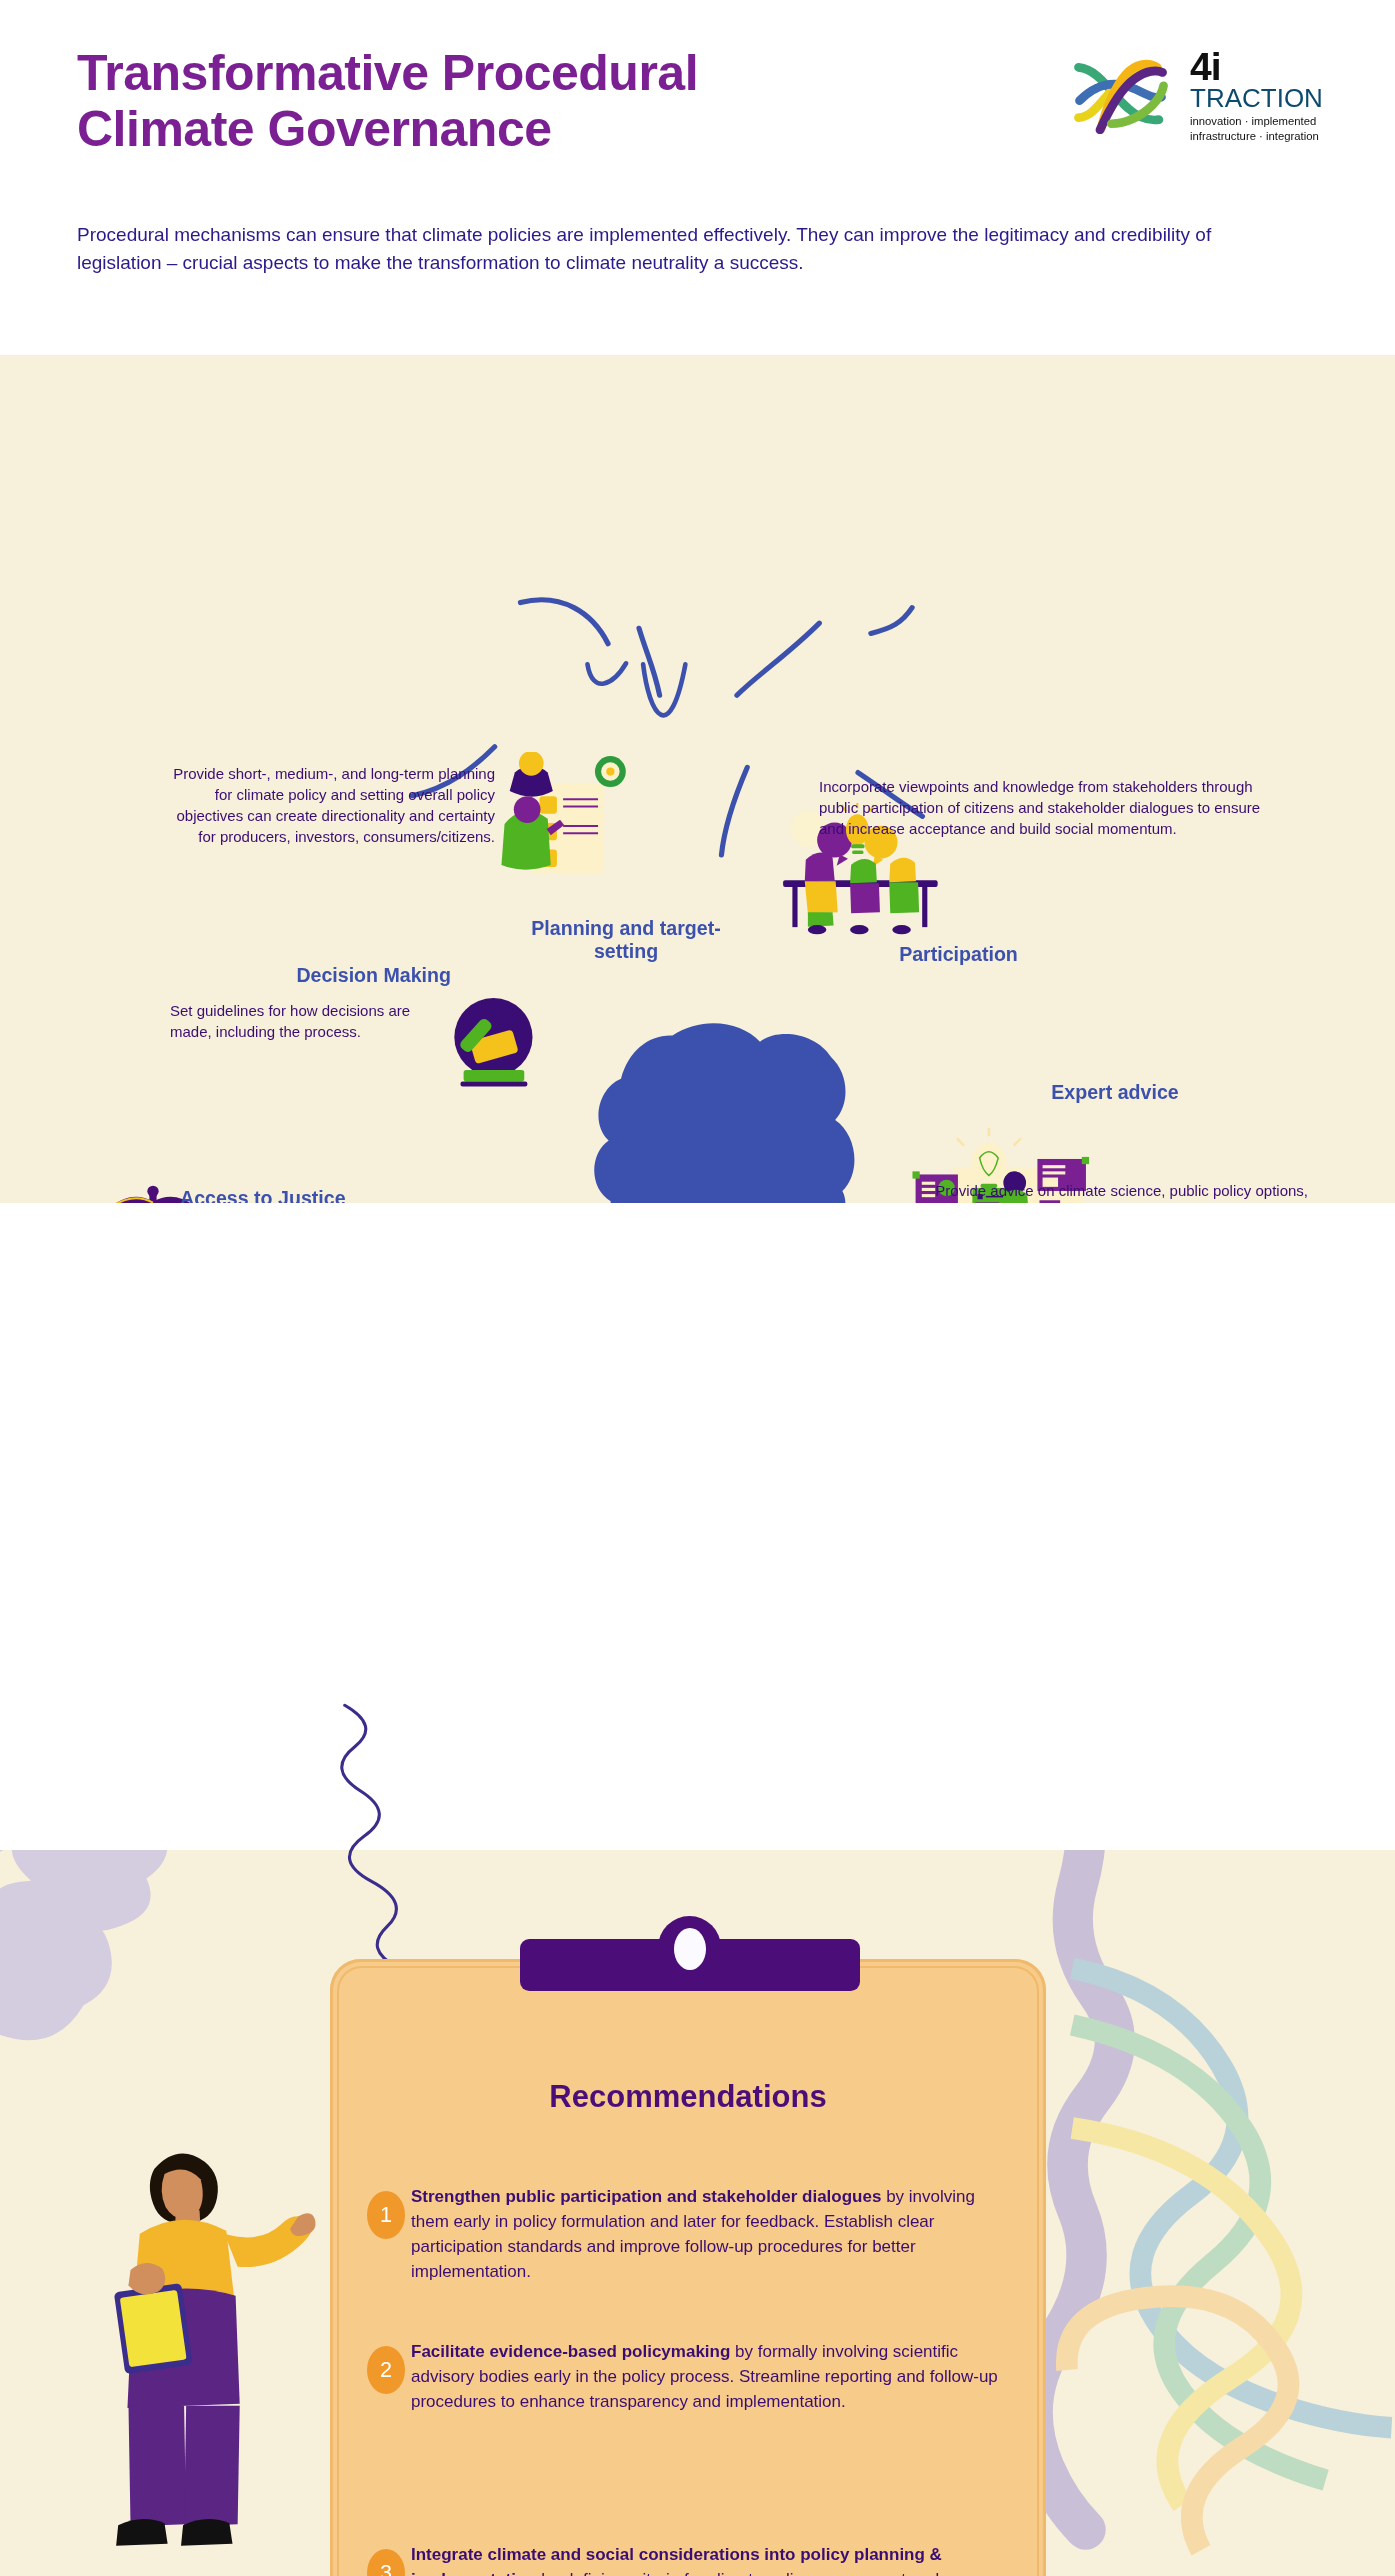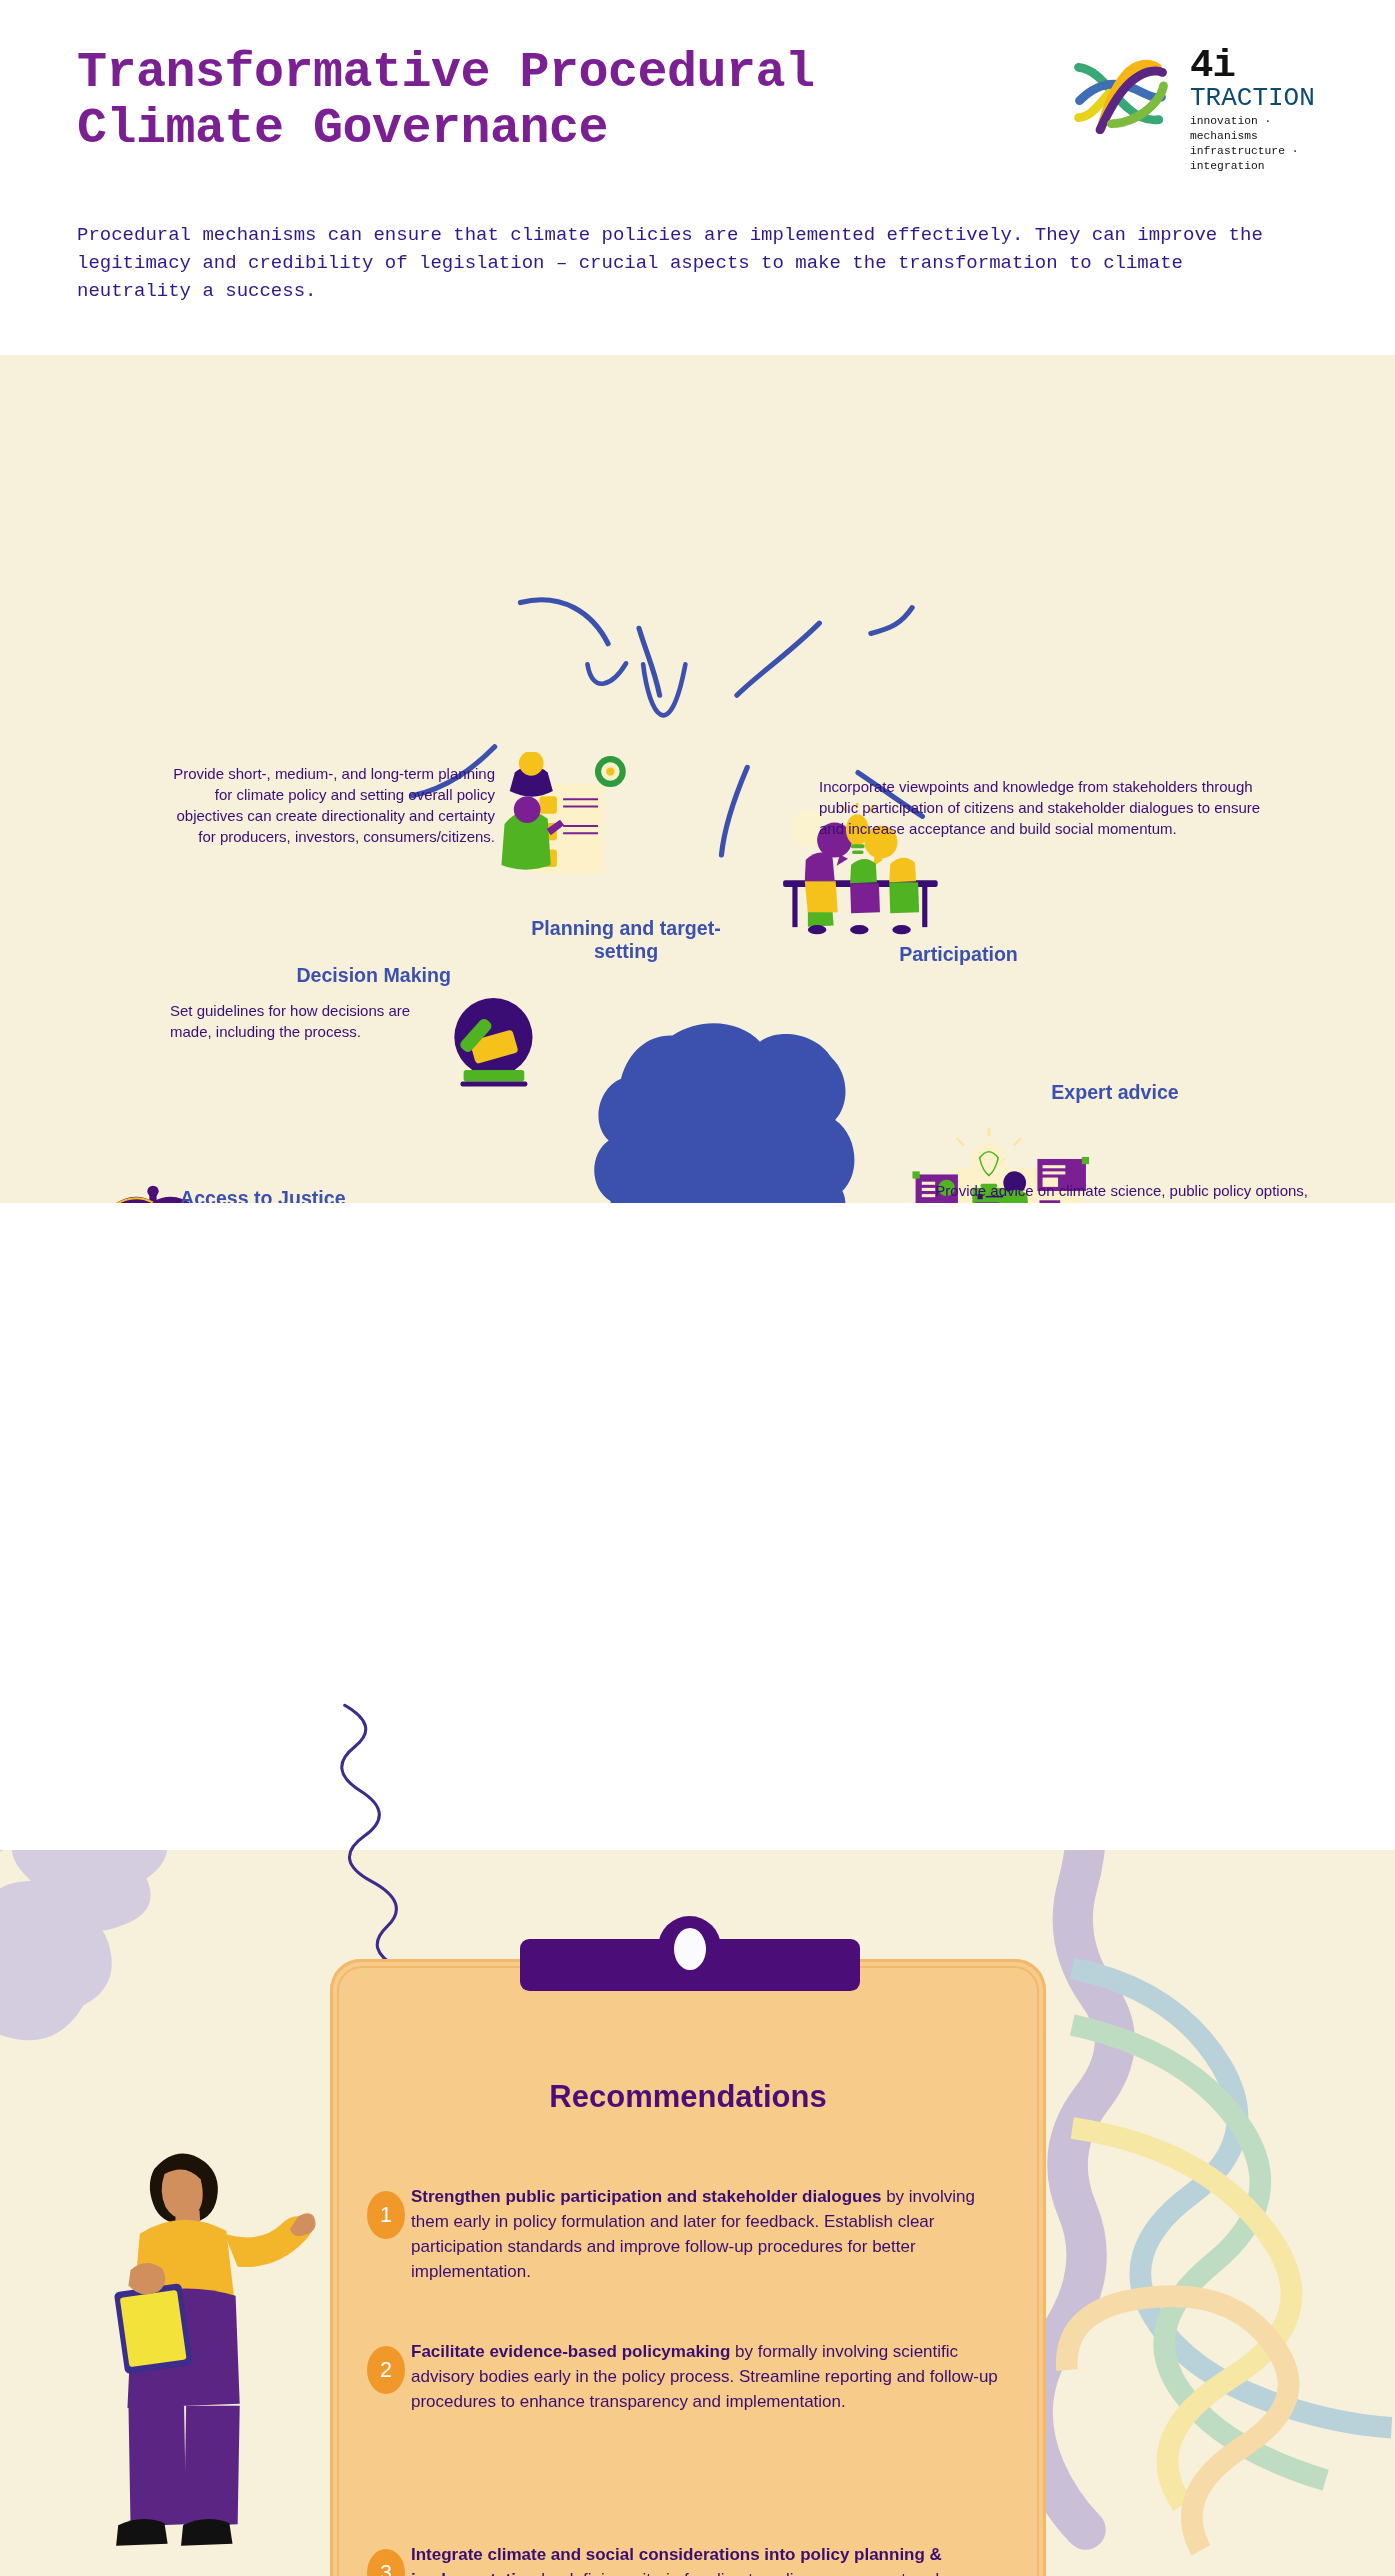--- a/index.html
+++ b/index.html
@@ -6,21 +6,21 @@
   html, body { width: 1396px; height: 2912px; }
   body {
     font-family: "Liberation Sans", sans-serif;
     background: #ffffff;
     position: relative;
     overflow: hidden;
   }
   .page { position: relative; width: 1396px; height: 2912px; background:#fff; }
 
   
-  .header { position:absolute; left:0; top:0; width:1221px; height:355px; background:#ffffff;font-family:Liberation Mono, monospace; }
+  .header { position:absolute; left:0; top:0; width:1221px; height:355px; background:#ffffff; }
   .title {
     position:absolute; left:77px; top:45px; width:876px;
     font-size:50px; line-height:1.12; font-weight:bold;
     color:#7b2093; letter-spacing:-0.5px;
   }
   .logo { position:absolute; left:1069px; top:49px; width:227px; height:98px; }
   .logo-mark { position:absolute; left:0; top:3.1px; width:103px; height:82px; }
   .logo-text { position:absolute; left:107px; top:0px;margin-left:14px; }
   .logo-4i { font-size:39px; font-weight:bold; color:#111; line-height:0.92; letter-spacing:-1px;}
   .logo-traction { font-size:26px; color:#0c4a6e; line-height:1.05; letter-spacing:0px;}
@@ -109,21 +109,21 @@
           <path d="M18 128 C45 128, 62 95, 88 70 C112 48, 140 35, 172 38" stroke="#e8d31a"></path>
           <path d="M20 95 C55 60, 90 55, 128 72 C152 84, 168 92, 180 88" stroke="#3e6fb5"></path>
           <path d="M62 150 C72 110, 88 70, 110 44 C128 24, 152 18, 172 30" stroke="#f5b615"></path>
           <path d="M60 152 C78 112, 100 72, 128 52 C150 36, 170 34, 182 40" stroke="#5a2583"></path>
           <path d="M82 140 C110 140, 140 126, 162 104 C176 90, 182 78, 184 66" stroke="#7dbb3f"></path>
         </g>
       </svg>
       <div class="logo-text">
         <div class="logo-4i">4i</div>
         <div class="logo-traction">TRACTION</div>
-        <div class="logo-tag">innovation · mechanisms</div>
+        <div class="logo-tag">innovation · implemented</div>
         <div class="logo-tag" style="margin-top:0">infrastructure · integration</div>
       </div>
     </div>
 
     <div class="intro">Procedural mechanisms can ensure that climate policies are implemented effectively. They can improve the legitimacy and credibility of legislation – crucial aspects to make the transformation to climate neutrality a success.</div>
   </div>
 
   <div class="band-diagram">
 
     <svg class="connectors" viewBox="0 0 2709 1645">

